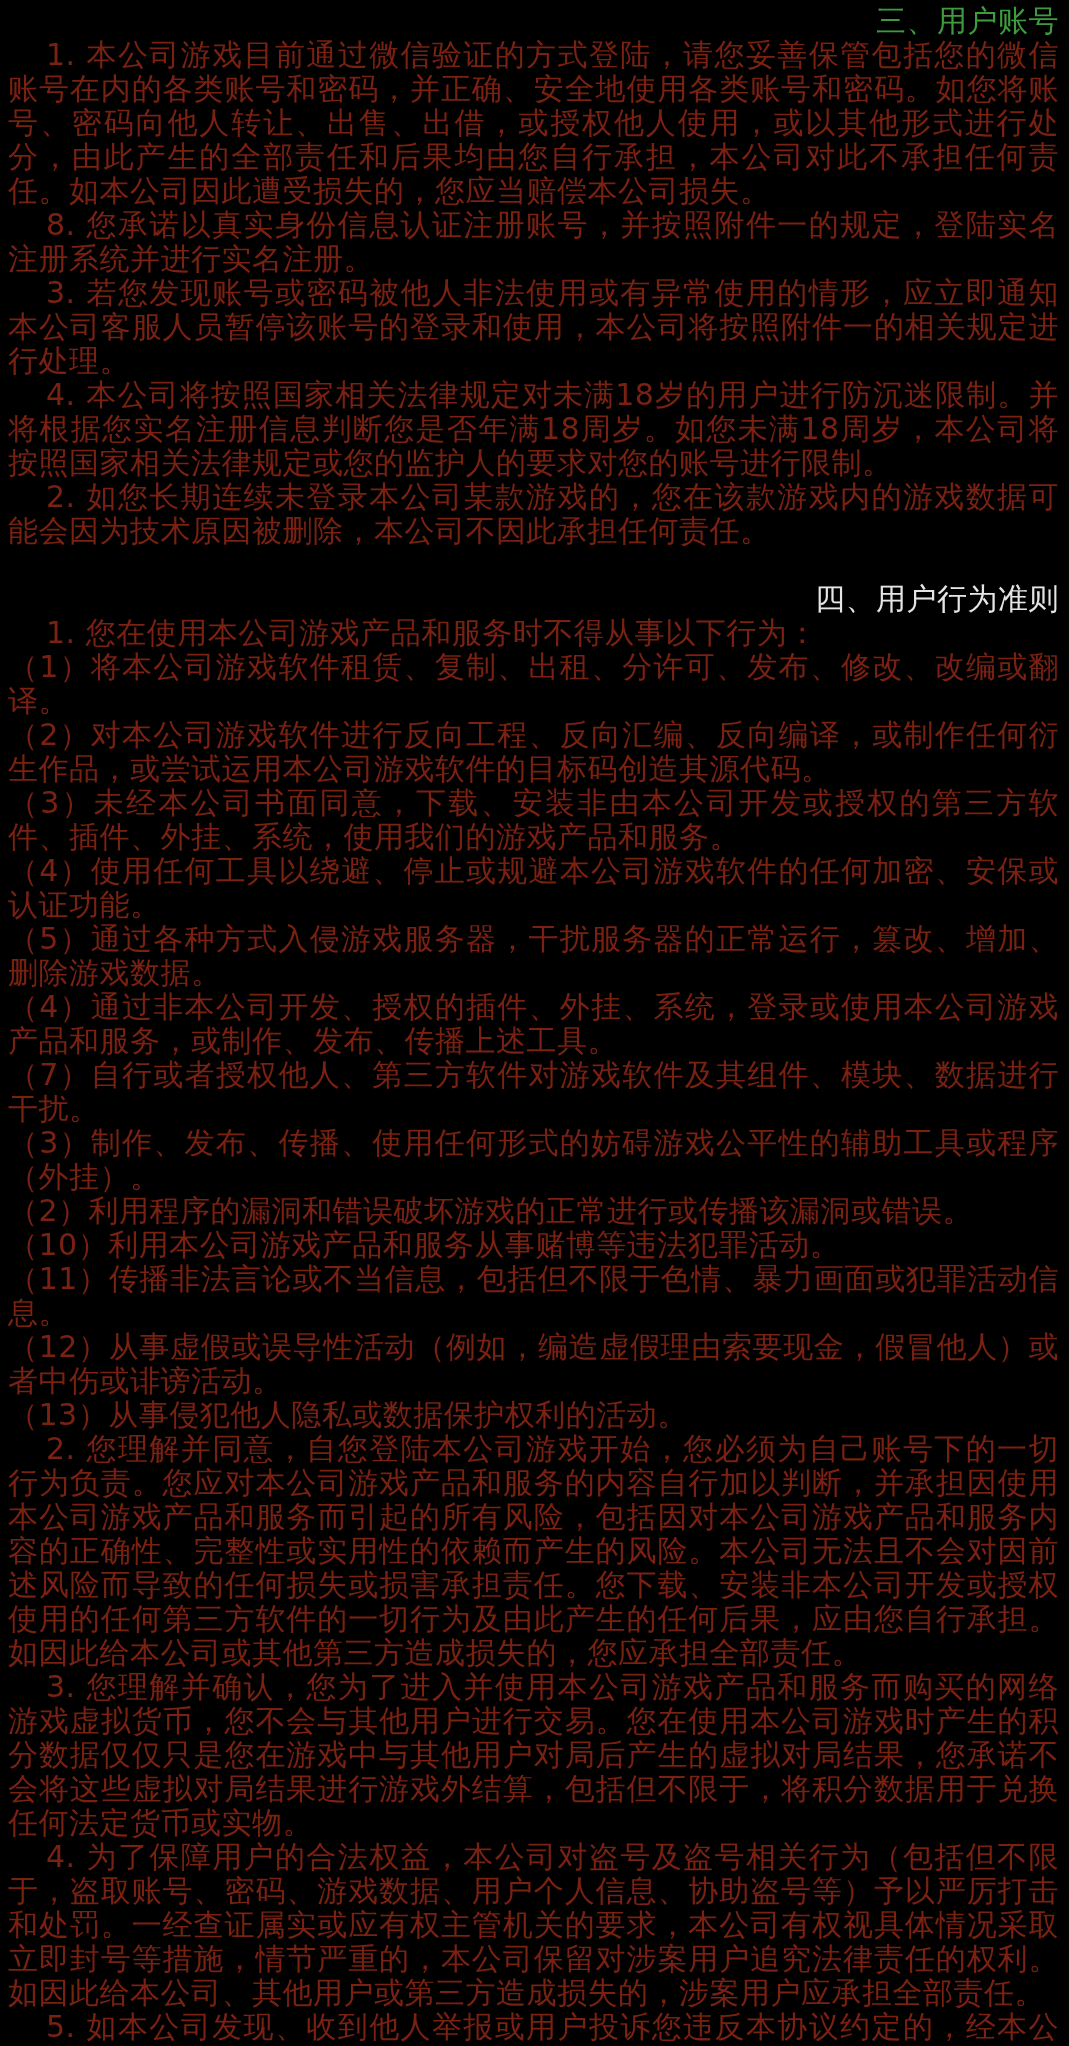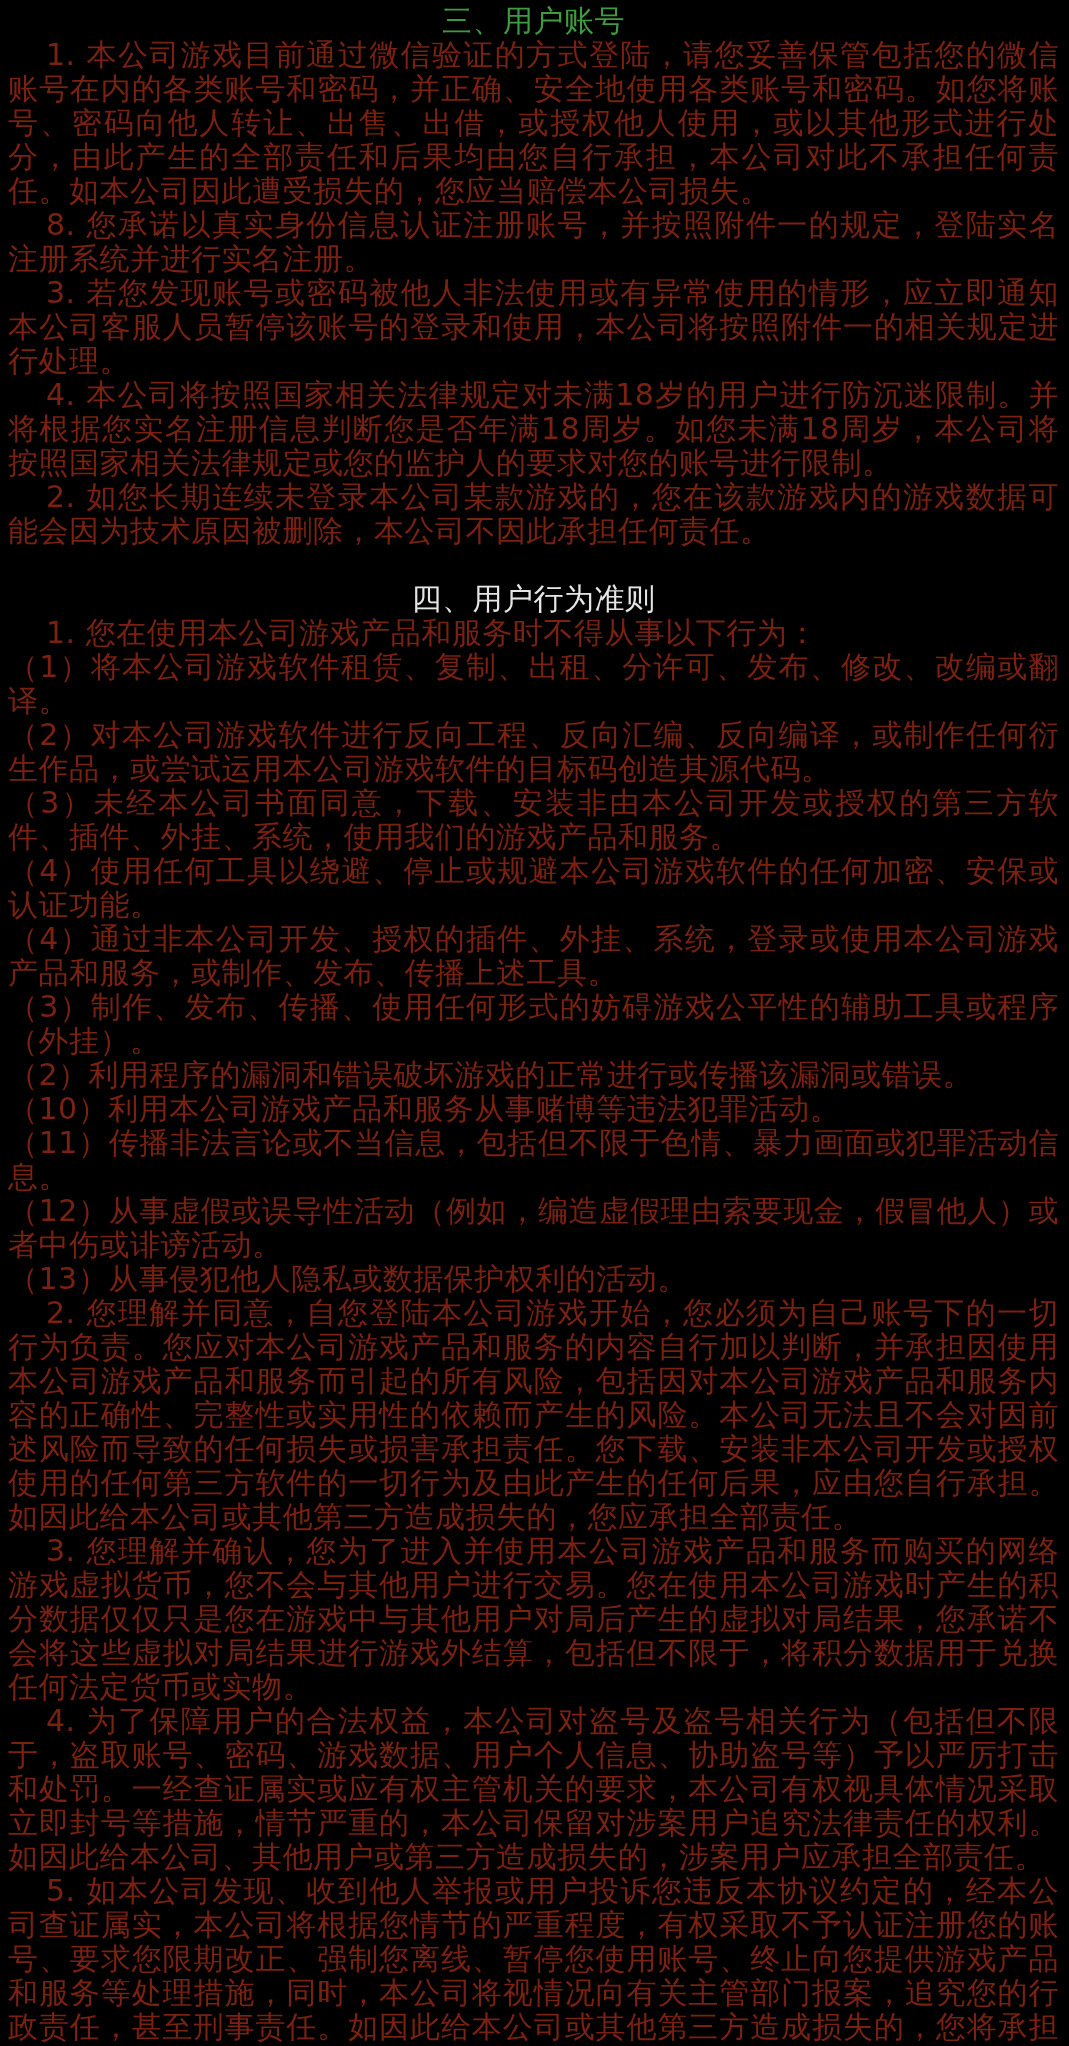--- a/index.html
+++ b/index.html
@@ -24,21 +24,21 @@
     letter-spacing: 0.5px;
   }
   .terms-section { margin: 0; padding: 0; }
   .terms-section + .terms-section { margin-top: 34px; }
   .heading {
     margin: 0;
     padding: 0;
     font-size: 30px;
     line-height: 34px;
     font-weight: normal;
-    text-align: center;
+    text-align: right;
   }
   .para {
     margin: 0;
     padding: 0;
   }
   .para.indent {
     text-indent: 38px;
   }
 </style>
 </head>
@@ -53,21 +53,23 @@
       <p class="para indent">4. 本公司将按照国家相关法律规定对未满18岁的用户进行防沉迷限制。并将根据您实名注册信息判断您是否年满18周岁。如您未满18周岁，本公司将按照国家相关法律规定或您的监护人的要求对您的账号进行限制。</p>
       <p class="para indent">2. 如您长期连续未登录本公司某款游戏的，您在该款游戏内的游戏数据可能会因为技术原因被删除，本公司不因此承担任何责任。</p>
     </section>
     <section class="terms-section">
       <h2 class="heading" style="color: #e5e5e5;">四、用户行为准则</h2>
       <p class="para indent">1. 您在使用本公司游戏产品和服务时不得从事以下行为：</p>
       <p class="para">（1）将本公司游戏软件租赁、复制、出租、分许可、发布、修改、改编或翻译。</p>
       <p class="para">（2）对本公司游戏软件进行反向工程、反向汇编、反向编译，或制作任何衍生作品，或尝试运用本公司游戏软件的目标码创造其源代码。</p>
       <p class="para">（3）未经本公司书面同意，下载、安装非由本公司开发或授权的第三方软件、插件、外挂、系统，使用我们的游戏产品和服务。</p>
       <p class="para">（4）使用任何工具以绕避、停止或规避本公司游戏软件的任何加密、安保或认证功能。</p>
+      <p class="para">（5）通过各种方式入侵游戏服务器，干扰服务器的正常运行，篡改、增加、删除游戏数据。</p>
       <p class="para">（4）通过非本公司开发、授权的插件、外挂、系统，登录或使用本公司游戏产品和服务，或制作、发布、传播上述工具。</p>
+      <p class="para">（7）自行或者授权他人、第三方软件对游戏软件及其组件、模块、数据进行干扰。</p>
       <p class="para">（3）制作、发布、传播、使用任何形式的妨碍游戏公平性的辅助工具或程序（外挂）。</p>
       <p class="para">（2）利用程序的漏洞和错误破坏游戏的正常进行或传播该漏洞或错误。</p>
       <p class="para">（10）利用本公司游戏产品和服务从事赌博等违法犯罪活动。</p>
       <p class="para">（11）传播非法言论或不当信息，包括但不限于色情、暴力画面或犯罪活动信息。</p>
       <p class="para">（12）从事虚假或误导性活动（例如，编造虚假理由索要现金，假冒他人）或者中伤或诽谤活动。</p>
       <p class="para">（13）从事侵犯他人隐私或数据保护权利的活动。</p>
       <p class="para indent">2. 您理解并同意，自您登陆本公司游戏开始，您必须为自己账号下的一切行为负责。您应对本公司游戏产品和服务的内容自行加以判断，并承担因使用本公司游戏产品和服务而引起的所有风险，包括因对本公司游戏产品和服务内容的正确性、完整性或实用性的依赖而产生的风险。本公司无法且不会对因前述风险而导致的任何损失或损害承担责任。您下载、安装非本公司开发或授权使用的任何第三方软件的一切行为及由此产生的任何后果，应由您自行承担。如因此给本公司或其他第三方造成损失的，您应承担全部责任。</p>
       <p class="para indent">3. 您理解并确认，您为了进入并使用本公司游戏产品和服务而购买的网络游戏虚拟货币，您不会与其他用户进行交易。您在使用本公司游戏时产生的积分数据仅仅只是您在游戏中与其他用户对局后产生的虚拟对局结果，您承诺不会将这些虚拟对局结果进行游戏外结算，包括但不限于，将积分数据用于兑换任何法定货币或实物。</p>
       <p class="para indent">4. 为了保障用户的合法权益，本公司对盗号及盗号相关行为（包括但不限于，盗取账号、密码、游戏数据、用户个人信息、协助盗号等）予以严厉打击和处罚。一经查证属实或应有权主管机关的要求，本公司有权视具体情况采取立即封号等措施，情节严重的，本公司保留对涉案用户追究法律责任的权利。如因此给本公司、其他用户或第三方造成损失的，涉案用户应承担全部责任。</p>
       <p class="para indent">5. 如本公司发现、收到他人举报或用户投诉您违反本协议约定的，经本公司查证属实，本公司将根据您情节的严重程度，有权采取不予认证注册您的账号、要求您限期改正、强制您离线、暂停您使用账号、终止向您提供游戏产品和服务等处理措施，同时，本公司将视情况向有关主管部门报案，追究您的行政责任，甚至刑事责任。如因此给本公司或其他第三方造成损失的，您将承担全部责任。</p>

